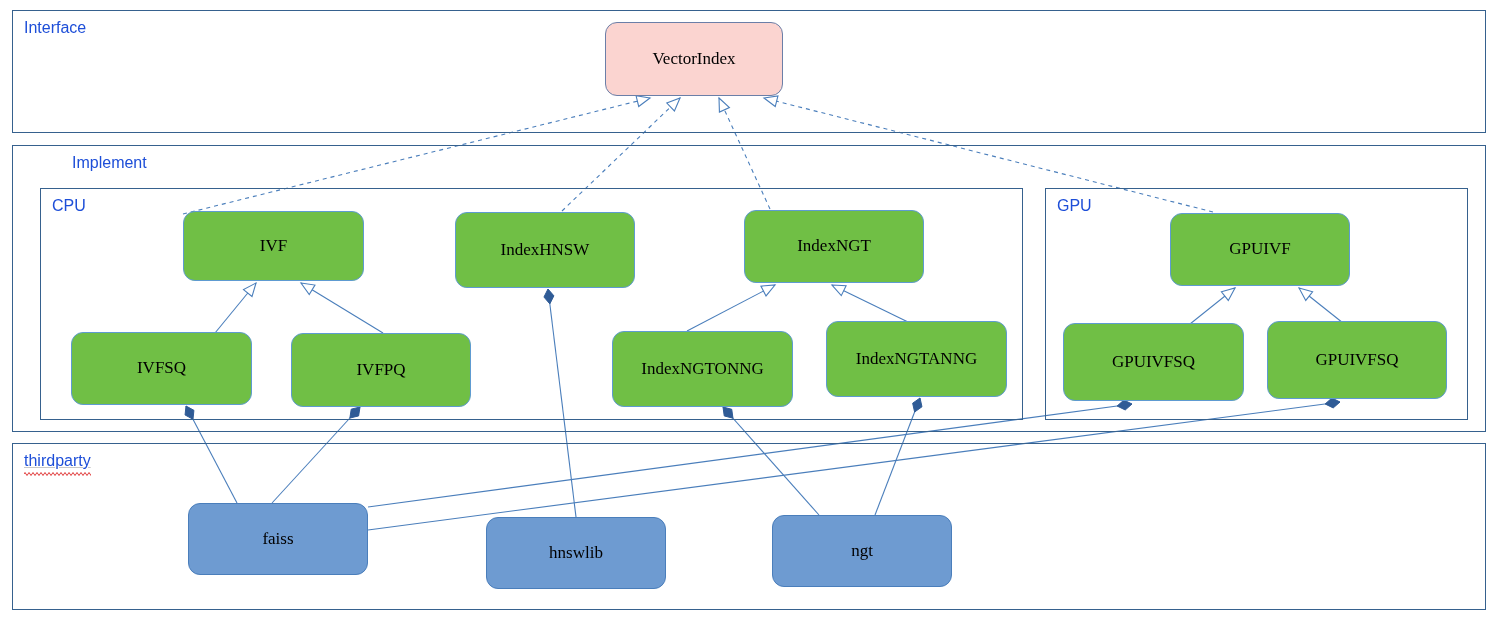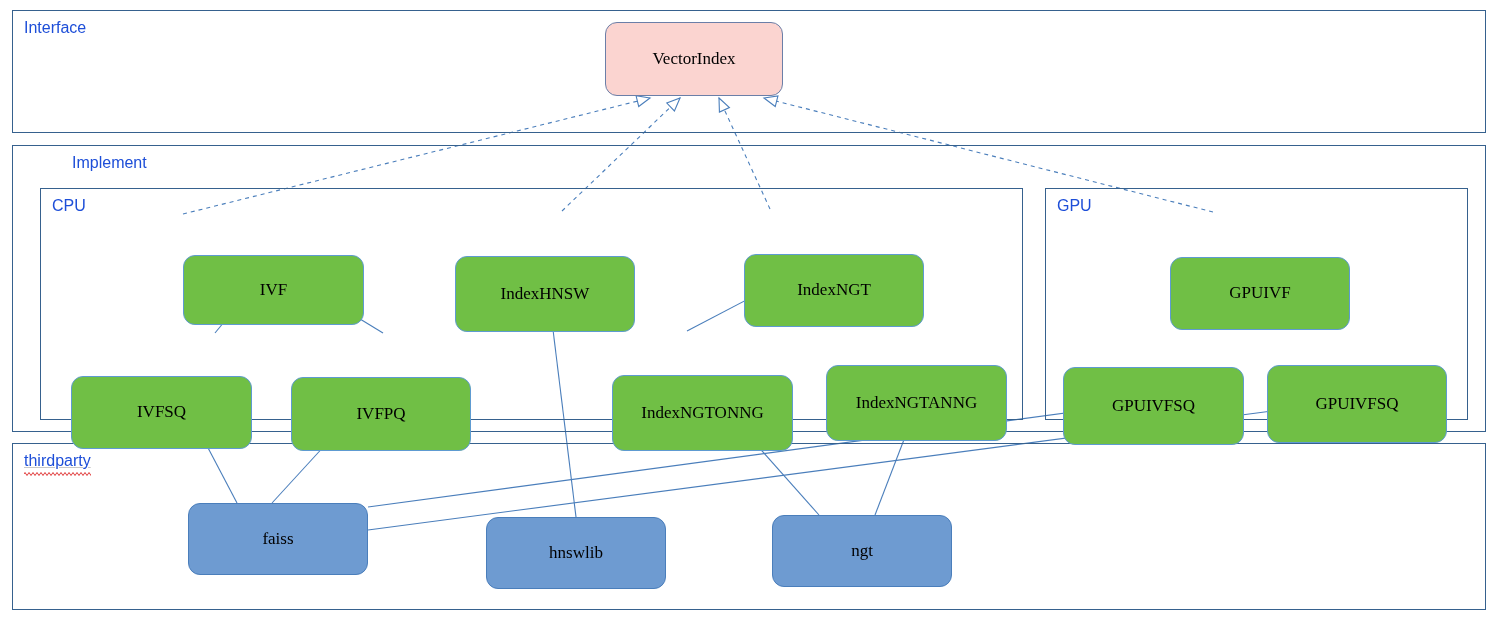--- a/index.html
+++ b/index.html
@@ -64,21 +64,21 @@
     justify-content: center;
     font-family: "Liberation Serif", serif;
     font-size: 17px;
     color: #000000;
     text-align: center;
     z-index: 6;
     line-height: 1.1;
     padding: 0 20px;
   }
   .node.pink   { background: #FBD4D0; border-color: #6B7FA8; }
-  .node.green  { background: #70BF45; border-color: #5E9BD1; margin-top: 44px; }
+  .node.green  { background: #70BF45; border-color: #5E9BD1; }
   .node.blue   { background: #6E9BD1; border-color: #4A7EBB; }
 </style>
 </head>
 <body>
 
 <div id="canvas">
 
   <svg class="layer" id="edge-layer" viewBox="0 0 1503 628" xmlns="http://www.w3.org/2000/svg">
       <g>
         <line x1="183" y1="214" x2="650" y2="98" stroke="#4A7EBB" stroke-width="1.1" stroke-dasharray="4 4"></line>

